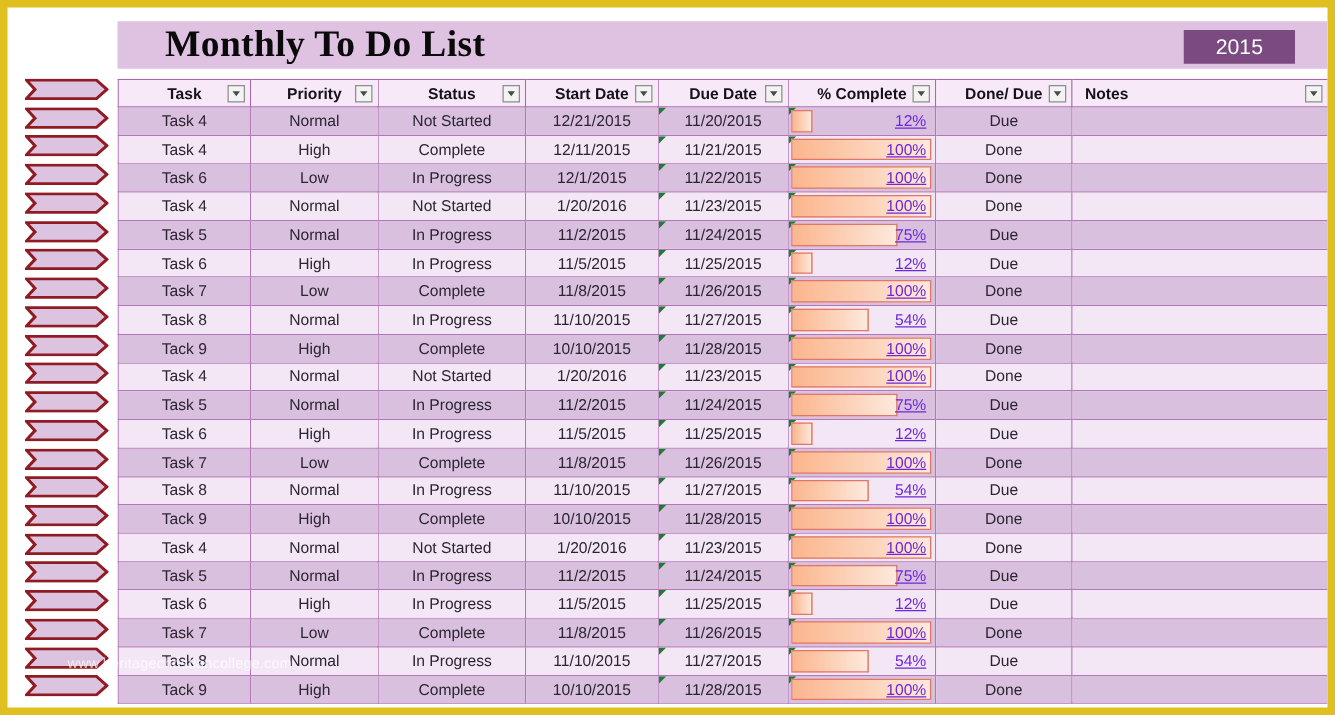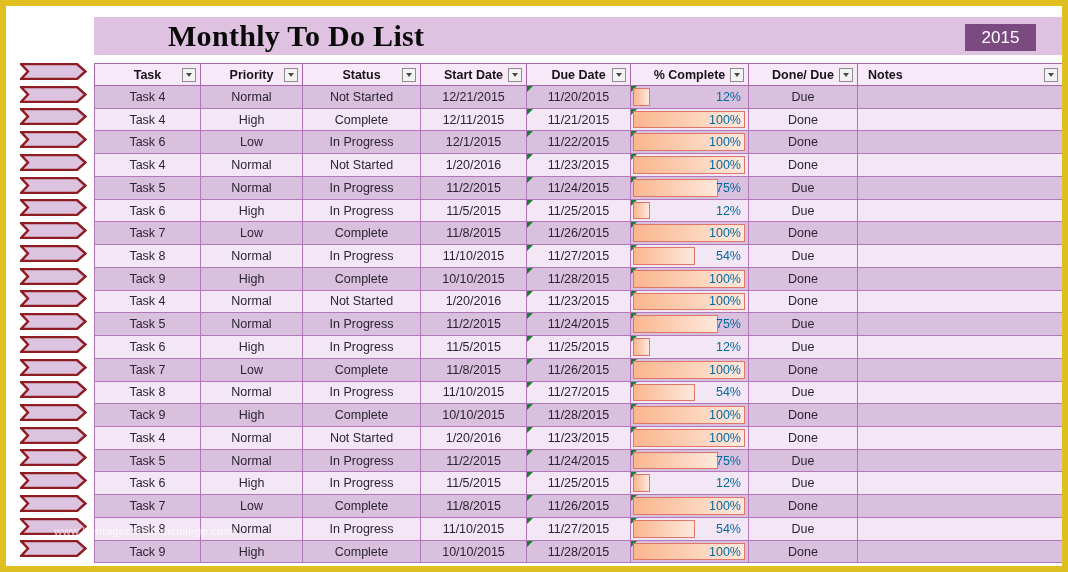--- a/index.html
+++ b/index.html
@@ -32,26 +32,25 @@
   #title-text {
     position: absolute;
     left: 38px; top: 50%;
     transform: translateY(-50%);
     font-family: "Liberation Serif", serif;
     font-weight: bold;
     font-size: 30px;
     color: #0a0a0a;
     letter-spacing: 0.3px;
     white-space: nowrap;
-    margin-left: 36px;
   }
   #year-badge {
     position: absolute;
     right: 26px; top: 7px;
-    width: 71px; height: 27px;
+    width: 89px; height: 27px;
     background: #7b4a80;
     color: #ffffff;
     font-size: 17px;
     display: flex;
     align-items: center;
     justify-content: center;
     font-family: "Liberation Sans", sans-serif;
   }
 
   
@@ -162,21 +161,22 @@
     left: 2px; top: 2px; bottom: 2px;
     background: linear-gradient(to right, #fbb68d, #fde9dd);
     border: 1px solid #e0756a;
   }
   .bar-num {
     position: absolute;
     right: 7px; top: 0; bottom: 0;
     display: flex;
     align-items: center;
     font-size: 12.5px;
-    color: #0369a1;
+    color: #6d28d9;
+    text-decoration: underline;
   }
 </style>
 </head>
 <body>
 
 <div id="frame">
 
   <div id="title-band">
     <div id="title-text">Monthly To Do List</div>
     <div id="year-badge">2015</div>

